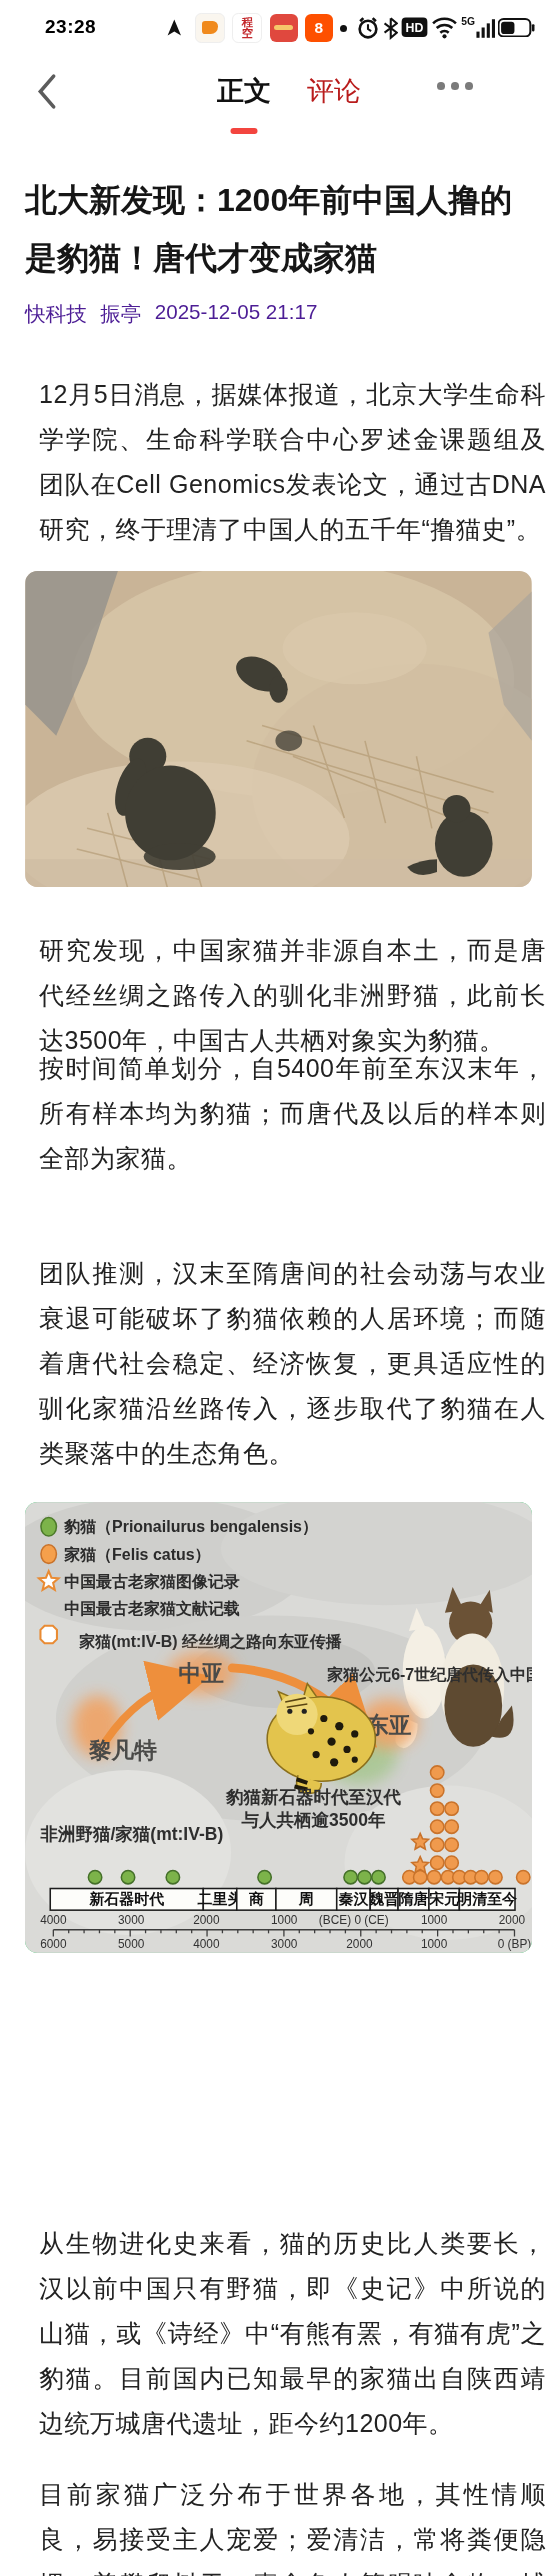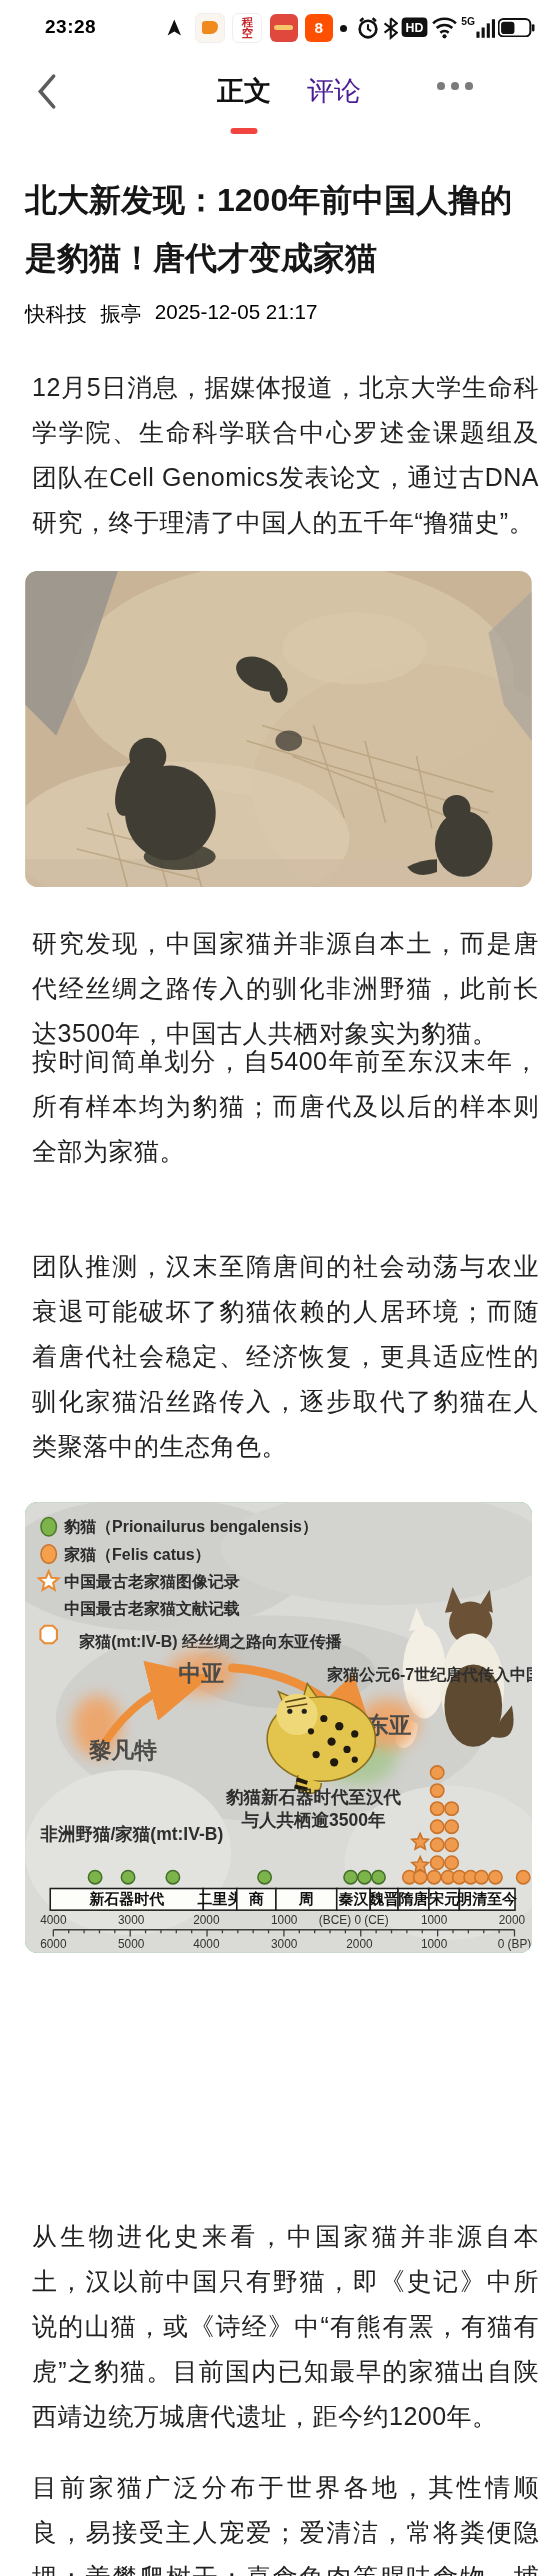--- a/index.html
+++ b/index.html
@@ -17,29 +17,29 @@
   .ai-red{background:#fff;border:0.5px solid #eee;display:flex;align-items:center;justify-content:center;color:#c3272b;font-size:11.3px;font-weight:700;line-height:11.3px;}
   .ai-pouch{background:#e0483e;}
   .ai-pouch::after{content:"";position:absolute;left:4.6px;top:10.3px;width:18.5px;height:5.2px;border-radius:4.1px;background:#f6c66a;}
   .ai-ks{background:#fe5000;display:flex;align-items:center;justify-content:center;color:#fff;font-size:15.5px;font-weight:700;}
   .notif-dot{width:7.2px;height:7.2px;border-radius:50%;background:#111;}
   .sysicons{position:absolute;right:20.6px;top:15.5px;display:flex;align-items:center;gap:3px;}
   
   .navbar{position:absolute;left:0;top:52px;width:480px;height:77px;background:#fff;margin-left:11px;}
   .back{position:absolute;left:17.5px;top:18.5px;width:36px;height:41px;cursor:pointer;}
   .tabs{position:absolute;left:0;top:0;width:556px;height:77px;display:flex;justify-content:center;gap:36px;align-items:center;}
-  .tab{font-size:27px;color:#4c1d95;position:relative;}
+  .tab{font-size:27px;color:#b91c1c;position:relative;}
   .tab.active{color:#111;font-weight:700;}
   .tab.active::after{content:"";position:absolute;left:50%;transform:translateX(-50%);bottom:-25px;width:27px;height:5.2px;border-radius:3.1px;background:#f3453f;}
   .more{position:absolute;right:18.5px;top:30px;display:flex;gap:6.2px;}
   .more i{width:7.7px;height:7.7px;border-radius:50%;background:#7b7b7b;}
   
   .title{position:absolute;left:25px;top:150px;width:490px;font-size:32px;line-height:58px;font-weight:700;color:#161616;}
-  .meta{position:absolute;left:25px;top:300px;display:flex;gap:13.4px;font-size:20.6px;color:#000000;justify-content:flex-end;}
-  .para{position:absolute;left:25px;width:507px;margin:7px;font-size:25px;line-height:45px;color:#222;letter-spacing:0.5px;text-align:justify;}
+  .meta{position:absolute;left:25px;top:300px;display:flex;gap:13.4px;font-size:20.6px;color:#4c1d95;justify-content:flex-end;}
+  .para{position:absolute;left:25px;width:507px;margin:14px;font-size:25px;line-height:45px;color:#222;letter-spacing:0.5px;text-align:justify;}
   #p1{top:358px}#p2{top:914px}#p3{top:1032px}#p4{top:1237px}
   #p5{top:2006px}#p6{top:2207px}#p7{top:2458px}
   .imgbox{position:absolute;left:25px;width:507px;border-radius:12.4px;overflow:hidden;cursor:pointer;}
   #mural{top:571px;height:316px;}
   #mapfig{top:1502px;height:451px;background:#22c55e;}
   svg{display:block}
 </style>
 </head>
 <body>
 <div id="screen">
@@ -322,17 +322,17 @@
           <circle cx="800" cy="595" r="13" fill="#f09a4d" stroke="#c9732b" stroke-width="3"></circle>
           <circle cx="828" cy="595" r="13" fill="#f09a4d" stroke="#c9732b" stroke-width="3"></circle>
           <circle cx="800" cy="560" r="13" fill="#f09a4d" stroke="#c9732b" stroke-width="3"></circle>
           <circle cx="800" cy="525" r="13" fill="#f09a4d" stroke="#c9732b" stroke-width="3"></circle>
           <polygon points="767.0,643.0 771.7,653.5 783.2,654.7 774.6,662.5 777.0,673.8 767.0,668.0 757.0,673.8 759.4,662.5 750.8,654.7 762.3,653.5" fill="#f09a4d" stroke="#c9732b" stroke-width="3"></polygon>
           <polygon points="767.0,688.0 771.7,698.5 783.2,699.7 774.6,707.5 777.0,718.8 767.0,713.0 757.0,718.8 759.4,707.5 750.8,699.7 762.3,698.5" fill="#f09a4d" stroke="#c9732b" stroke-width="3"></polygon>
         </g>
     </svg>
   </div>
 
-  <p class="para" id="p6">从生物进化史来看，中国家猫并非源自本土，汉以前中国只有野猫，即《史记》中所说的山猫，或《诗经》中“有熊有罴，有猫有虎”之豹猫。目前国内已知最早的家猫出自陕西靖边统万城唐代遗址，距今约1200年。</p>
+  <p class="para" id="p6">从生物进化史来看，猫的历史比人类要长，汉以前中国只有野猫，即《史记》中所说的山猫，或《诗经》中“有熊有罴，有猫有虎”之豹猫。目前国内已知最早的家猫出自陕西靖边统万城唐代遗址，距今约1200年。</p>
   <p class="para" id="p7">目前家猫广泛分布于世界各地，其性情顺良，易接受主人宠爱；爱清洁，常将粪便隐埋；善攀爬树干；喜食鱼肉等腥味食物，捕猎时多采用隐藏待时猝然出击的方式。</p>
 
 </div>
 
 
 </body></html>

